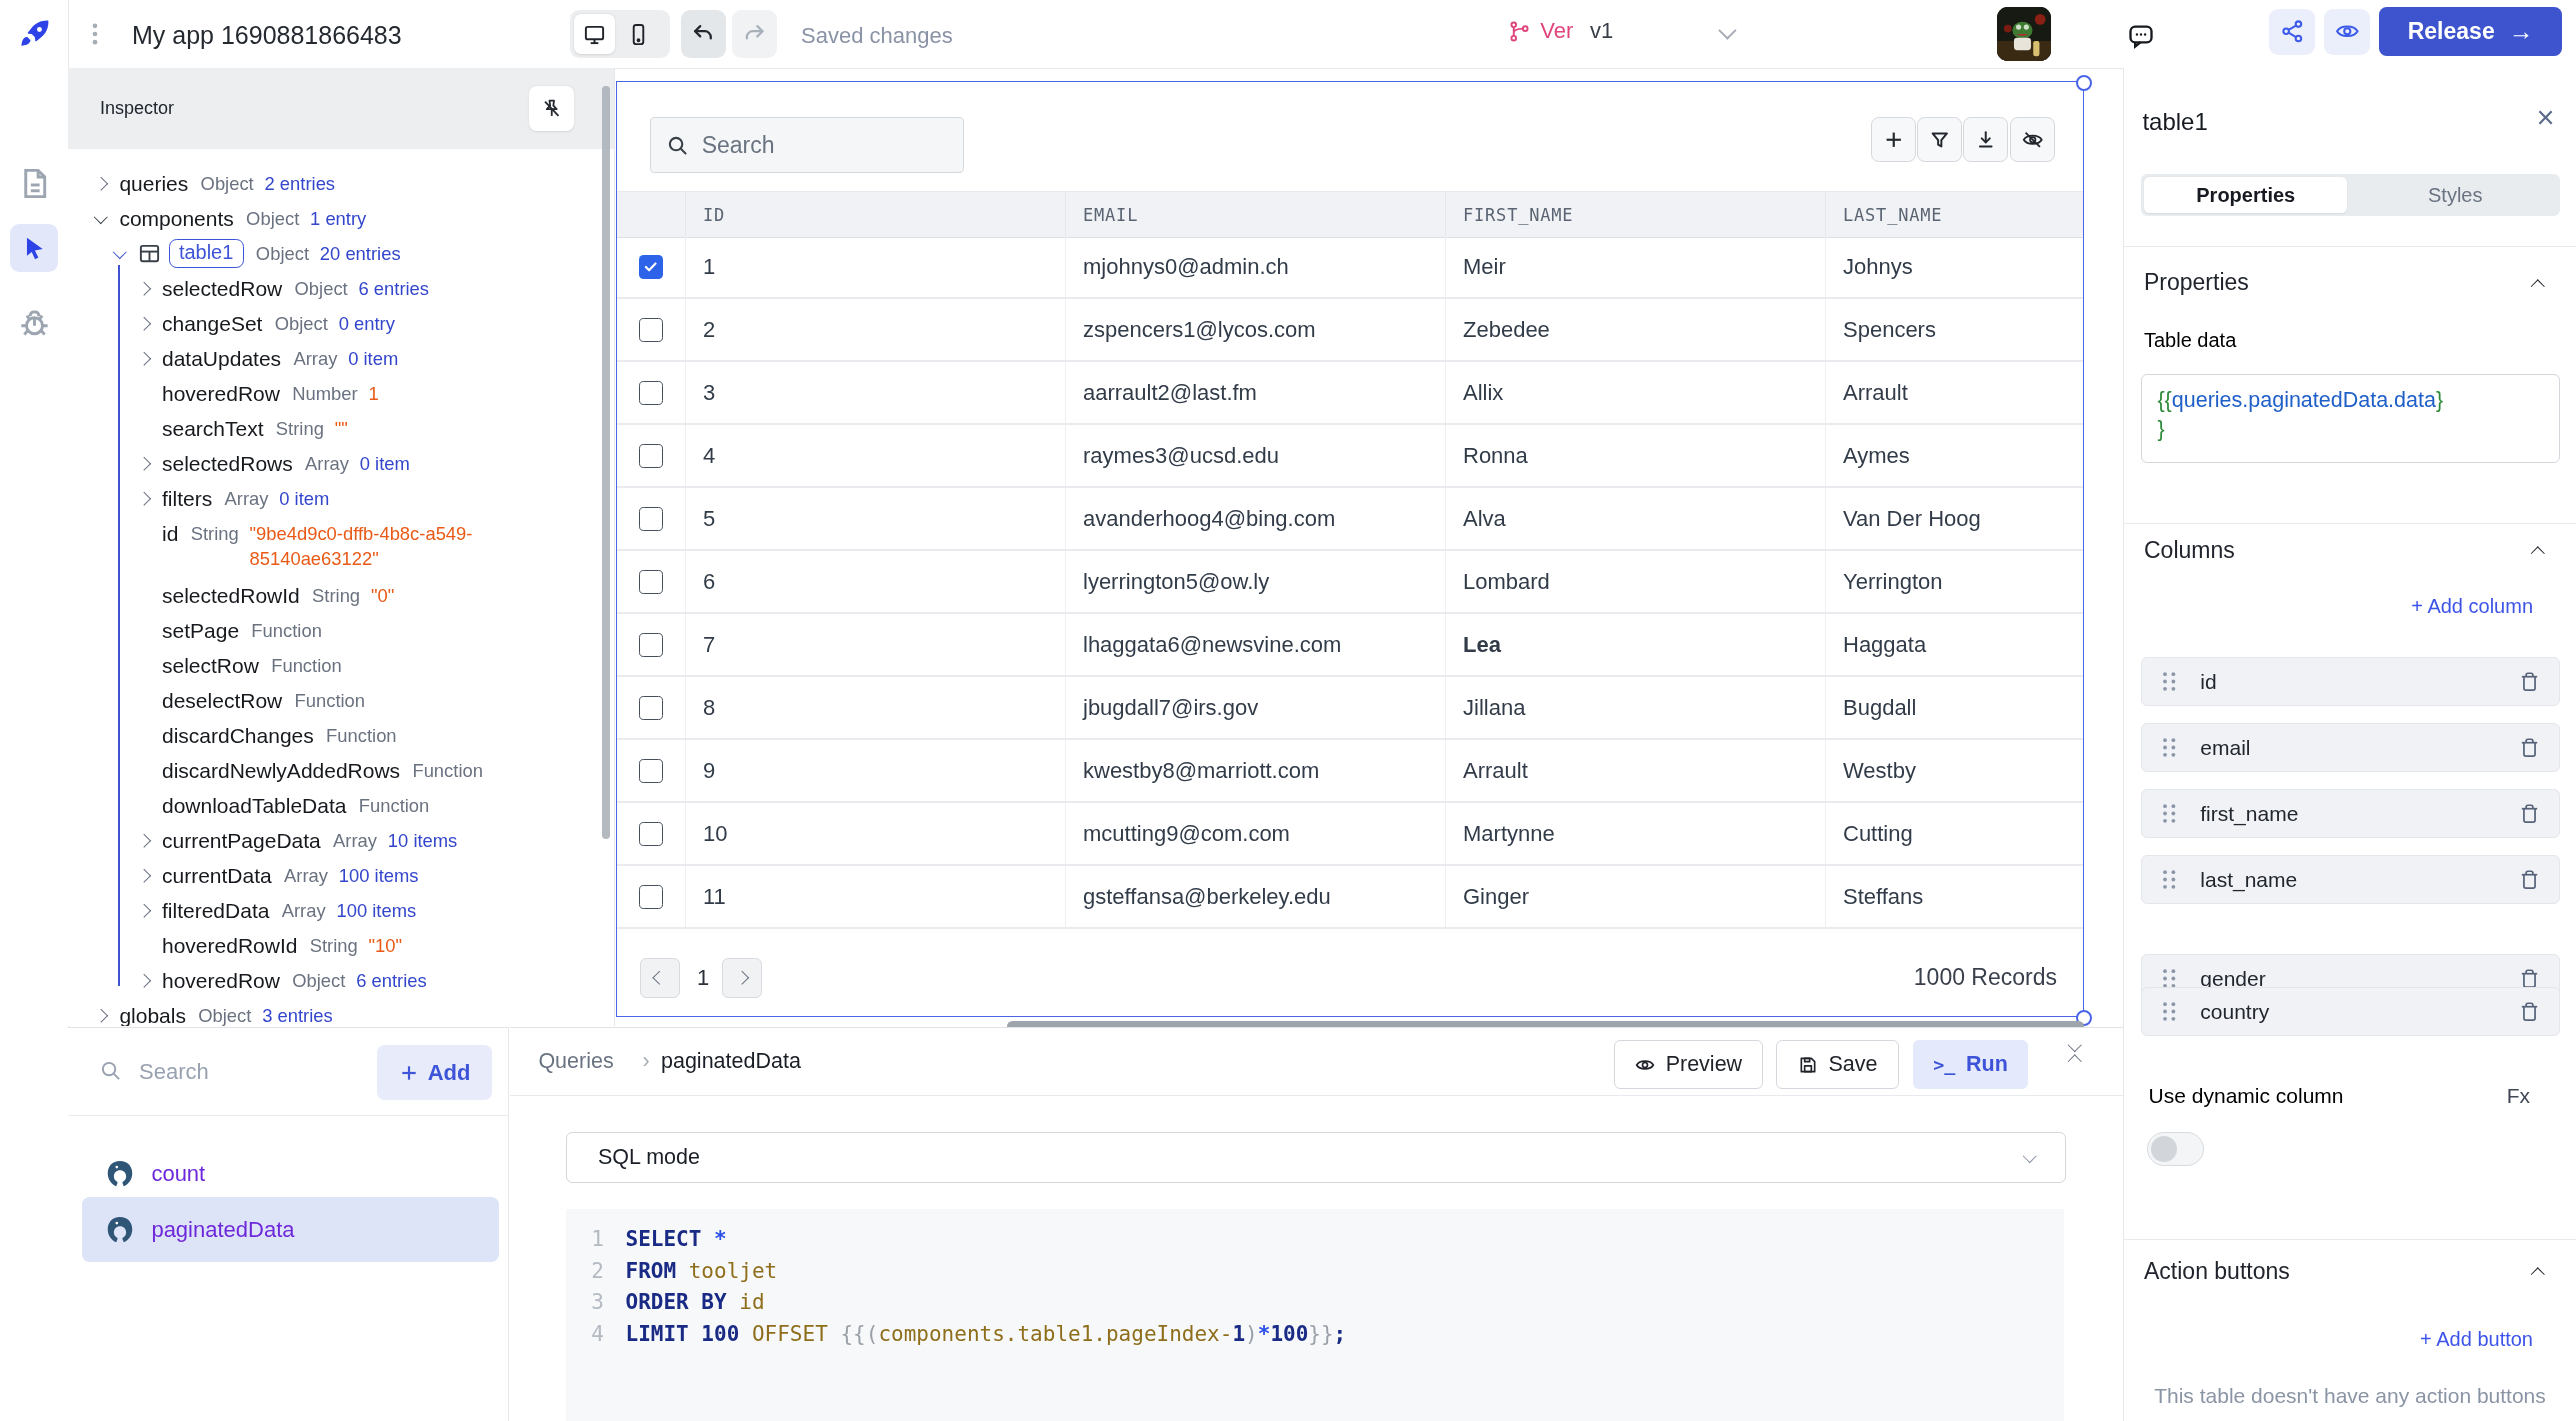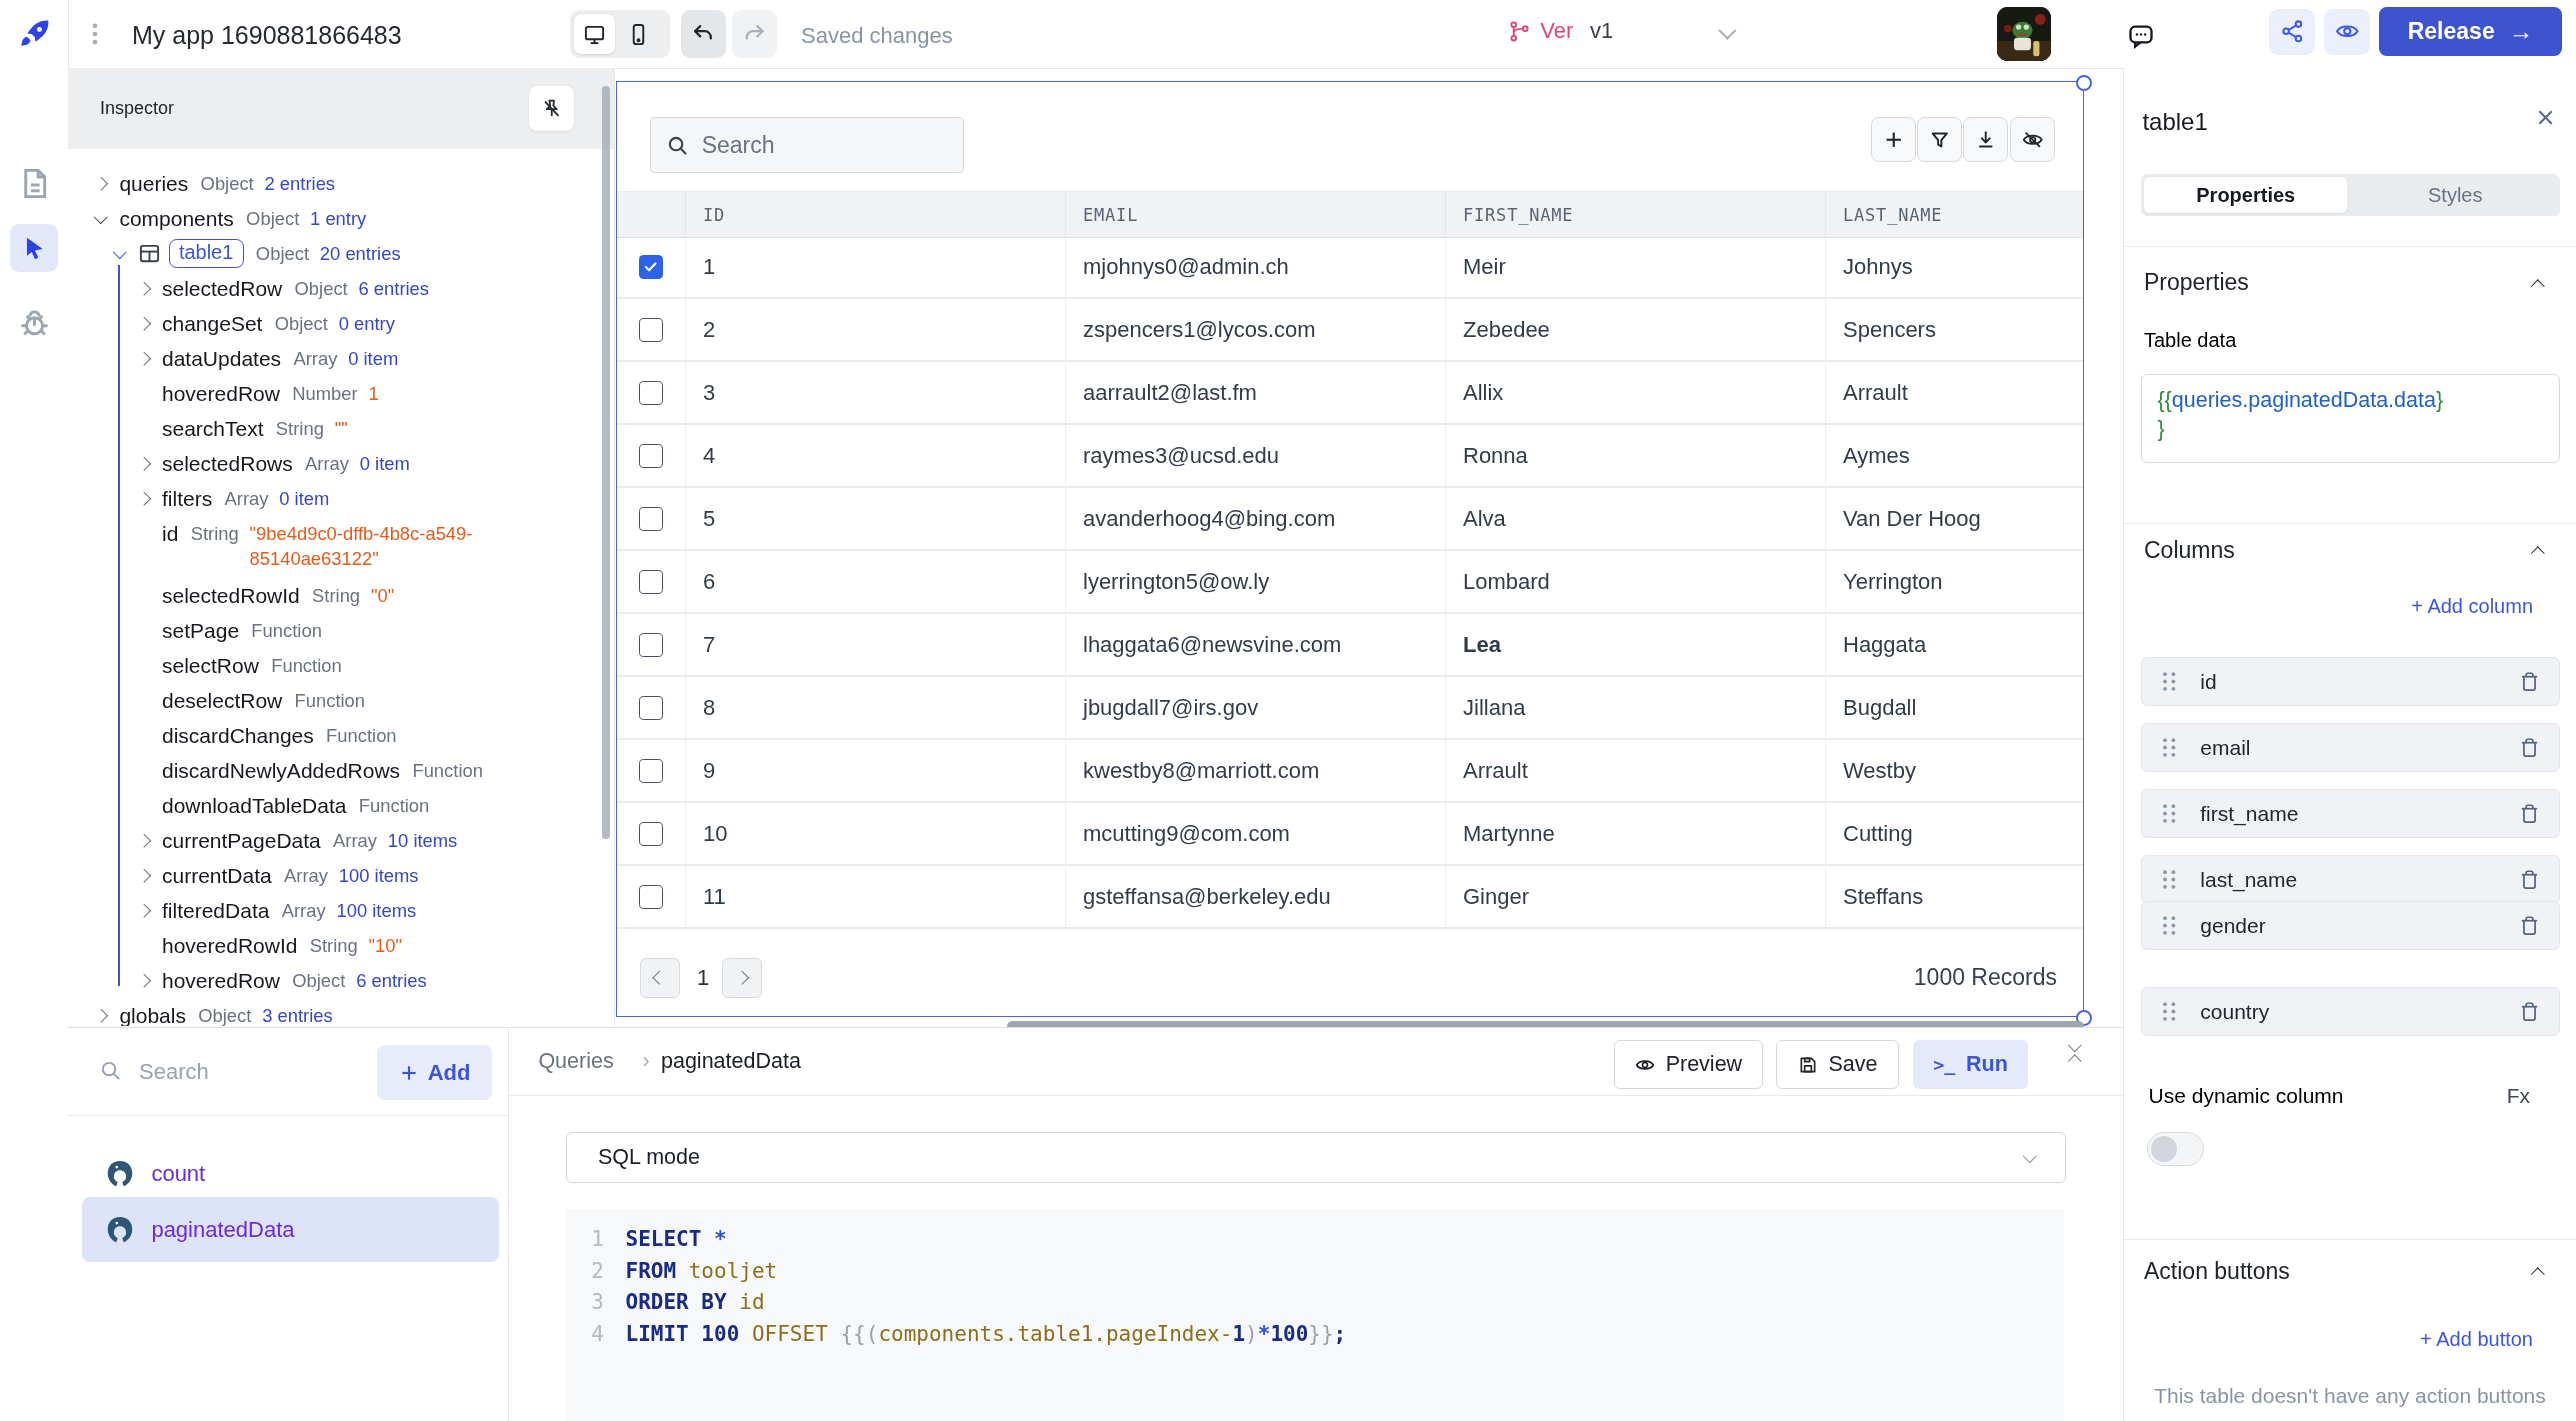--- a/index.html
+++ b/index.html
@@ -849,21 +849,21 @@
           </span>
           <span class="clab">last_name</span>
           <span class="trash">
             <svg width="23" height="23" viewBox="0 0 24 24" fill="none" stroke="currentColor" stroke-width="1.8">
               <path d="M4 7 H20"></path>
               <path d="M8.5 7 V5.2 C8.5 4.2 9.3 3.4 10.3 3.4 H13.7 C14.7 3.4 15.5 4.2 15.5 5.2 V7"></path>
               <path d="M6.2 7 L6.2 19 C6.2 20.1 7.1 21 8.2 21 H15.8 C16.9 21 17.8 20.1 17.8 19 L17.8 7"></path>
             </svg>
           </span>
         </div>
-        <div class="colitem" style="top: 833px;">
+        <div class="colitem" style="top: 886px;">
           <span class="dots">
             <svg width="18.4" height="23" viewBox="0 0 16 22" fill="currentColor">
               <circle cx="4" cy="4" r="1.8"></circle>
               <circle cx="12" cy="4" r="1.8"></circle>
               <circle cx="4" cy="11" r="1.8"></circle>
               <circle cx="12" cy="11" r="1.8"></circle>
               <circle cx="4" cy="18" r="1.8"></circle>
               <circle cx="12" cy="18" r="1.8"></circle>
             </svg>
           </span>

